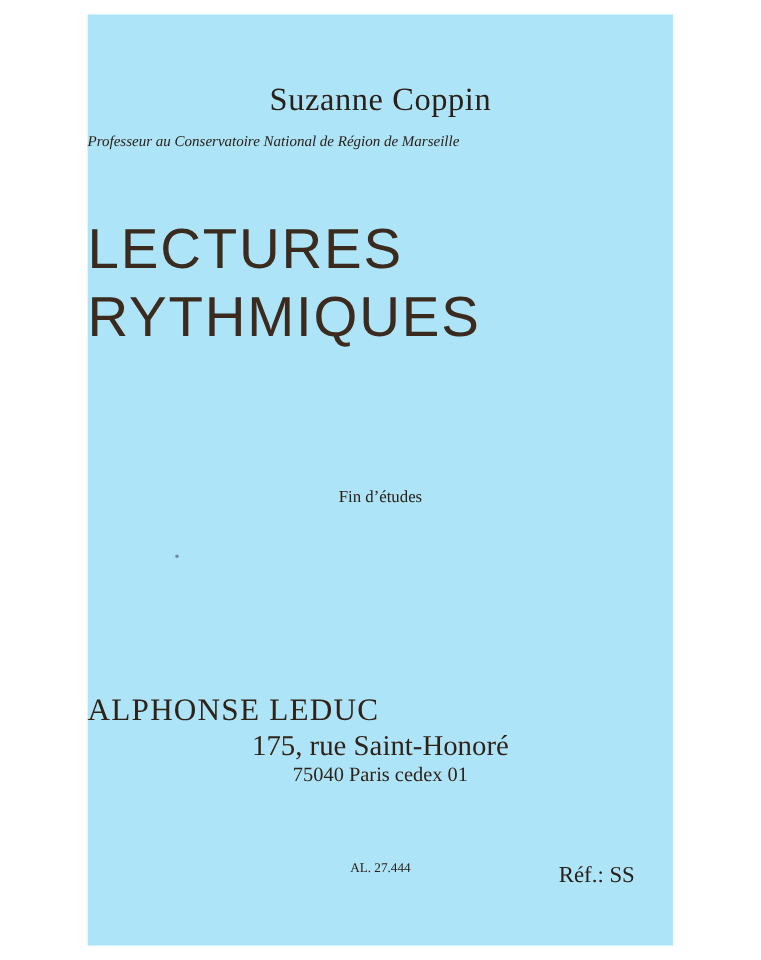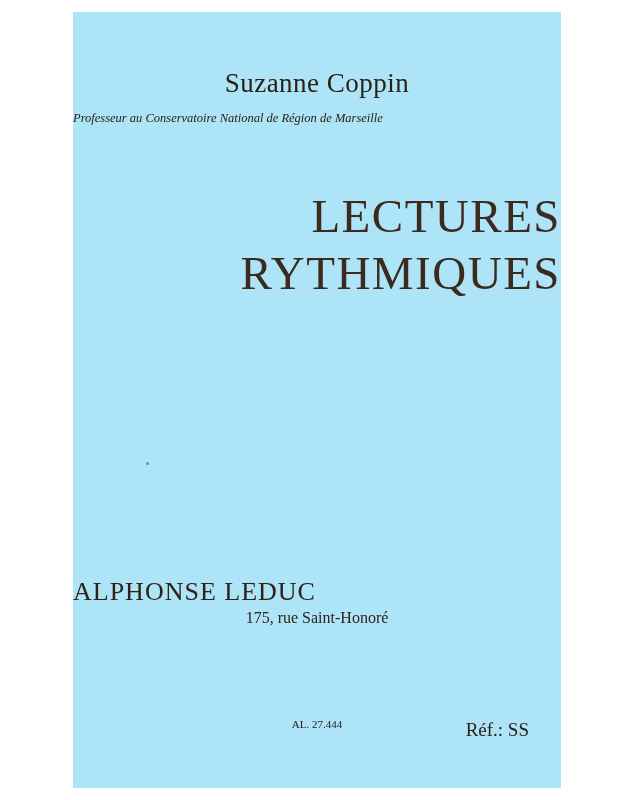--- a/index.html
+++ b/index.html
@@ -50,25 +50,25 @@
     left: 0;
     width: 100%;
     text-align: left;
     font-family: "Liberation Serif", serif;
     font-style: italic;
     font-size: 12.5px;
     color: #2a2018;
   }
   .title {
     position: absolute;
-    top: 176px;
+    top: 166px;
     left: 0;
     width: 100%;
-    text-align: right;
-    font-family: Liberation Serif, serif;
+    text-align: left;
+    font-family: Liberation Sans, sans-serif;
     font-size: 47px;
     line-height: 1.22;
     letter-spacing: 1.5px;
     color: #3b2a1e;
   }
   .title .line2 {
     display: block;
   }
   .subtitle {
     position: absolute;
@@ -91,21 +91,21 @@
     letter-spacing: 1px;
     color: #2f2218;
   }
   .publisher-address {
     position: absolute;
     top: 597px;
     left: 0;
     width: 100%;
     text-align: center;
     font-family: "Liberation Serif", serif;
-    font-size: 16px;
+    font-size: 24px;
     color: #2f2218;
   }
   .publisher-city {
     position: absolute;
     top: 624px;
     left: 0;
     width: 100%;
     text-align: center;
     font-family: "Liberation Serif", serif;
     font-size: 17px;
@@ -148,27 +148,29 @@
 
       <div class="author">Suzanne Coppin</div>
 
       <div class="author-sub">Professeur au Conservatoire National de Région de Marseille</div>
 
       <div class="title">
         <span class="line1">LECTURES</span>
         <span class="line2">RYTHMIQUES</span>
       </div>
 
+      <div class="subtitle">Fin d’études</div>
 
       <div class="dot-mark"></div>
 
       <div class="publisher">ALPHONSE LEDUC</div>
 
       <div class="publisher-address">175, rue Saint-Honoré</div>
 
+      <div class="publisher-city">75040 Paris cedex 01</div>
 
       <div class="catalog-number">AL. 27.444</div>
 
       <div class="reference">Réf.: SS</div>
 
     </div>
   </div>
 </div>
 
 </body></html>

